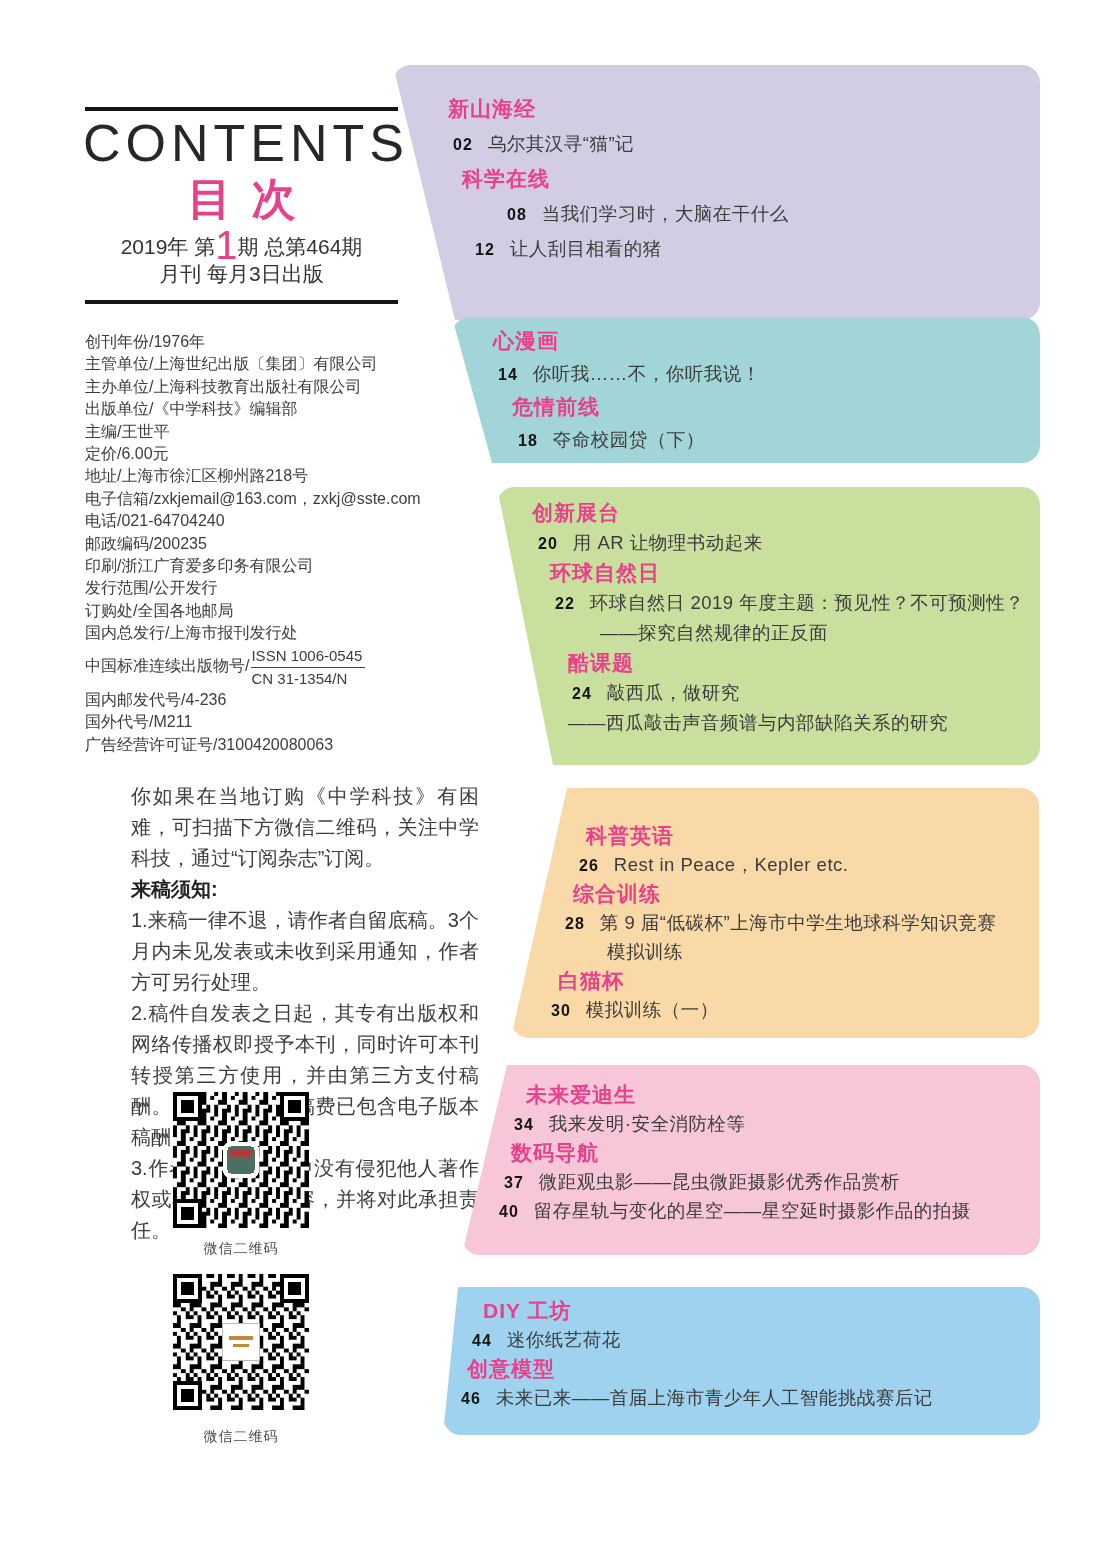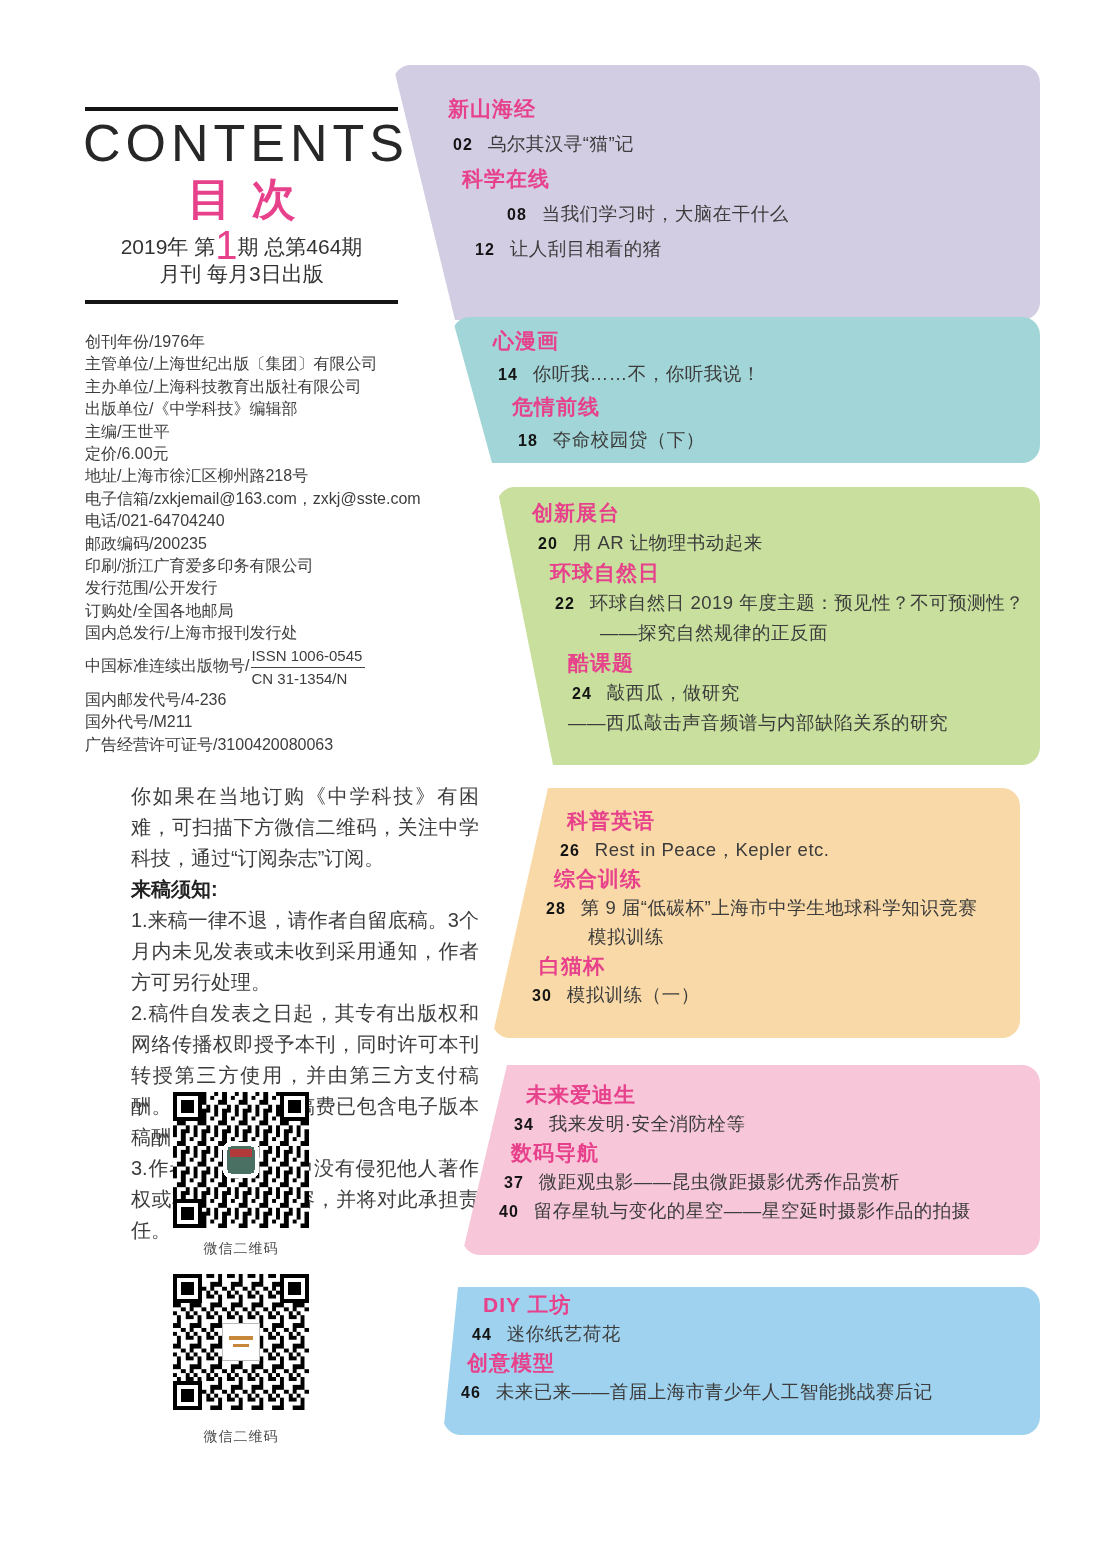--- a/index.html
+++ b/index.html
@@ -54,28 +54,28 @@
 
   .s0{left:393px;top:65px;width:647px;height:255px;background:#d3cde3;
       clip-path:polygon(0 0,100% 0,100% 100%,62px 100%);padding-top:26px;}
   .s0 .row{height:35px;line-height:35px;}
   .s1{left:452px;top:317px;width:588px;height:146px;background:#a2d5d7;
       clip-path:polygon(0 0,100% 0,100% 100%,40px 100%);padding-top:7px;}
   .s1 .row{height:33px;line-height:33px;}
   .s2{left:497px;top:487px;width:543px;height:278px;background:#c8df9d;
       clip-path:polygon(0 0,100% 0,100% 100%,56px 100%);padding-top:11px;}
   .s2 .row{height:30px;line-height:30px;}
-  .s3{left:492px;top:788px;width:528px;height:250px;background:#f8d9a7;
-      clip-path:polygon(56px 0,100% 0,100% 100%,0 100%);padding-top:18px;}
+  .s3{left:511px;top:788px;width:528px;height:250px;background:#f8d9a7;
+      clip-path:polygon(56px 0,100% 0,100% 100%,0 100%);padding-top:33px;}
   .s3 .row{height:29px;line-height:29px;}
   .s4{left:462px;top:1065px;width:578px;height:190px;background:#f7c7d9;
       clip-path:polygon(45px 0,100% 0,100% 100%,0 100%);padding-top:15px;}
   .s4 .row{height:29px;line-height:29px;}
   .s5{left:443px;top:1287px;width:597px;height:148px;background:#9fd2ee;
-      clip-path:polygon(15px 0,100% 0,100% 100%,0 100%);padding-top:3px;}
+      clip-path:polygon(15px 0,100% 0,100% 100%,0 100%);padding-top:9px;}
   .s5 .row{height:29px;line-height:29px;}
 </style>
 </head>
 <body>
 
 <div>
   <div class="rule rule-top"></div>
   <div class="ttl-en">CONTENTS</div>
   <div class="ttl-cn">目次</div>
   <div class="issue-line"><span>2019年 第</span><span class="big-no">1</span><span>期 总第464期</span></div>

